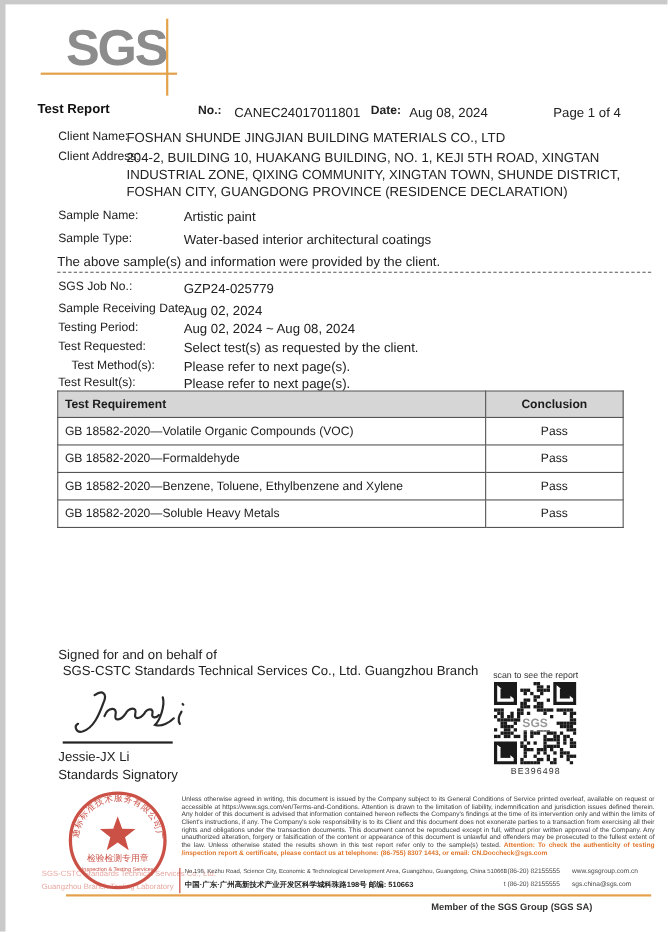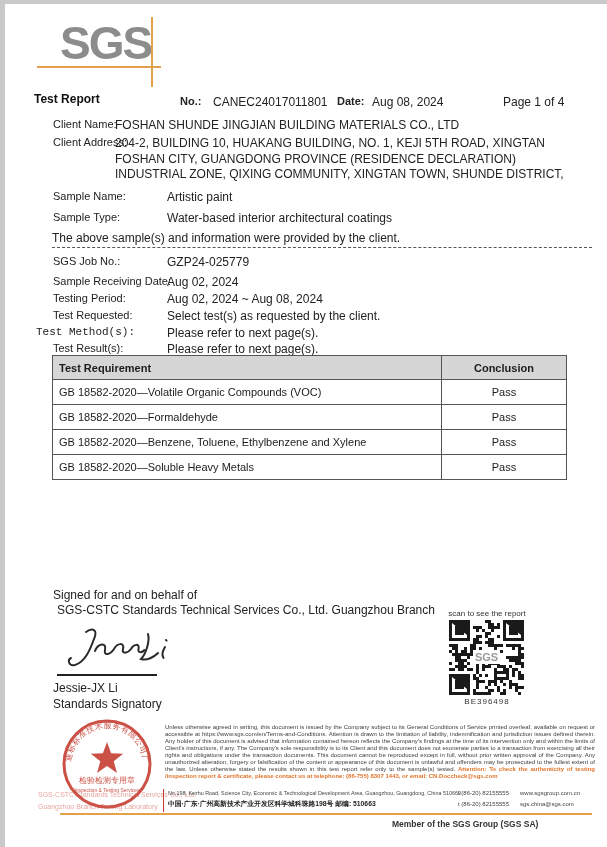--- a/index.html
+++ b/index.html
@@ -54,40 +54,40 @@
 <div class="abs val" style="left:213px;top:95px;">CANEC24017011801</div>
 <div class="abs lbl b" style="left:337px;top:95px;">Date:</div>
 <div class="abs val" style="left:372px;top:95px;">Aug 08, 2024</div>
 <div class="abs val" style="left:503px;top:95px;">Page 1 of 4</div>
 
 <div class="abs lbl" style="left:53px;top:118px;">Client Name:</div>
 <div class="abs val" style="left:115px;top:118px;">FOSHAN SHUNDE JINGJIAN BUILDING MATERIALS CO., LTD</div>
 <div class="abs lbl" style="left:53px;top:136px;">Client Address:</div>
 <div class="abs val addr-lines" style="left:115px;top:136px;">
   <div>204-2, BUILDING 10, HUAKANG BUILDING, NO. 1, KEJI 5TH ROAD, XINGTAN</div>
+  <div>INDUSTRIAL ZONE, QIXING COMMUNITY, XINGTAN TOWN, SHUNDE DISTRICT,</div>
   <div>FOSHAN CITY, GUANGDONG PROVINCE (RESIDENCE DECLARATION)</div>
-  <div>INDUSTRIAL ZONE, QIXING COMMUNITY, XINGTAN TOWN, SHUNDE DISTRICT,</div>
 </div>
 
 <div class="abs lbl" style="left:53px;top:190px;">Sample Name:</div>
 <div class="abs val" style="left:167px;top:190px;">Artistic paint</div>
 <div class="abs lbl" style="left:53px;top:211px;">Sample Type:</div>
 <div class="abs val" style="left:167px;top:211px;">Water-based interior architectural coatings</div>
 <div class="abs val" style="left:52px;top:231px;">The above sample(s) and information were provided by the client.</div>
 <div class="abs dashline" style="left:52px;top:247px;width:540px;"></div>
 
 <div class="abs lbl" style="left:53px;top:255px;">SGS Job No.:</div>
 <div class="abs val" style="left:167px;top:255px;">GZP24-025779</div>
 <div class="abs lbl" style="left:53px;top:275px;">Sample Receiving Date:</div>
 <div class="abs val" style="left:167px;top:275px;">Aug 02, 2024</div>
 <div class="abs lbl" style="left:53px;top:292px;">Testing Period:</div>
 <div class="abs val" style="left:167px;top:292px;">Aug 02, 2024 ~ Aug 08, 2024</div>
 <div class="abs lbl" style="left:53px;top:309px;">Test Requested:</div>
 <div class="abs val" style="left:167px;top:309px;">Select test(s) as requested by the client.</div>
-<div class="abs lbl" style="left:36px;top:326px;font-family:Liberation Mono, monospace;">Test Method(s):</div>
+<div class="abs lbl" style="left:65px;top:326px;">Test Method(s):</div>
 <div class="abs val" style="left:167px;top:326px;">Please refer to next page(s).</div>
 <div class="abs lbl" style="left:53px;top:342px;">Test Result(s):</div>
 <div class="abs val" style="left:167px;top:342px;">Please refer to next page(s).</div>
 
 <table class="abs rtable">
   <tbody>
       <tr>
     <th class="req">Test Requirement</th>
     <th class="con">Conclusion</th>
   </tr>

